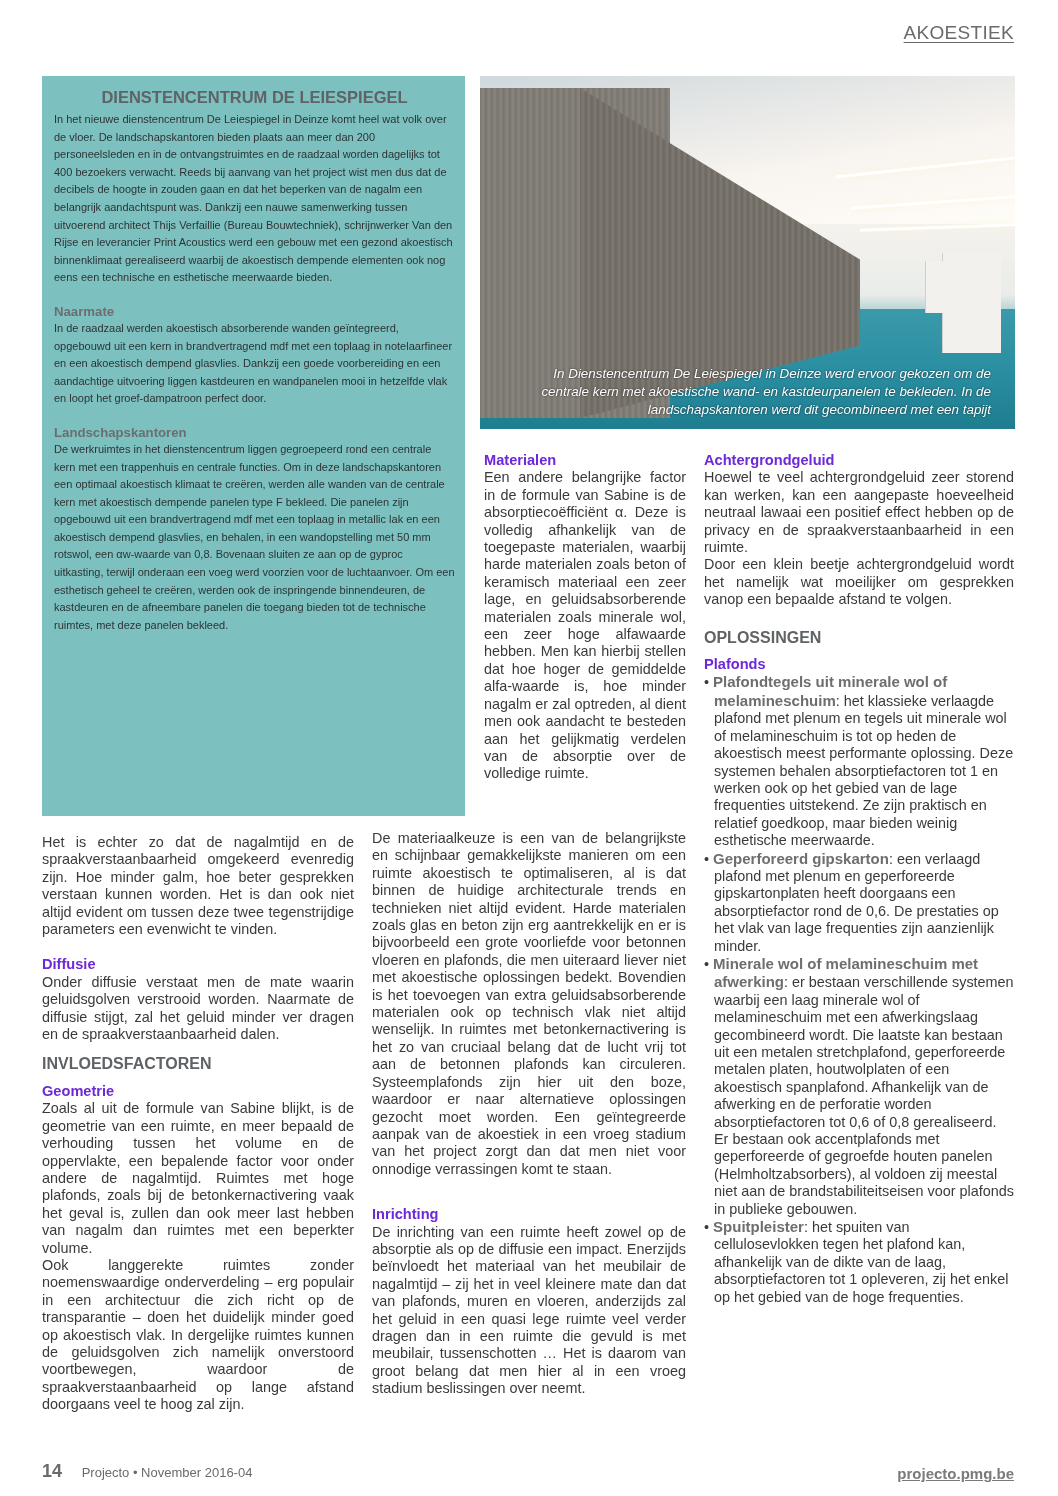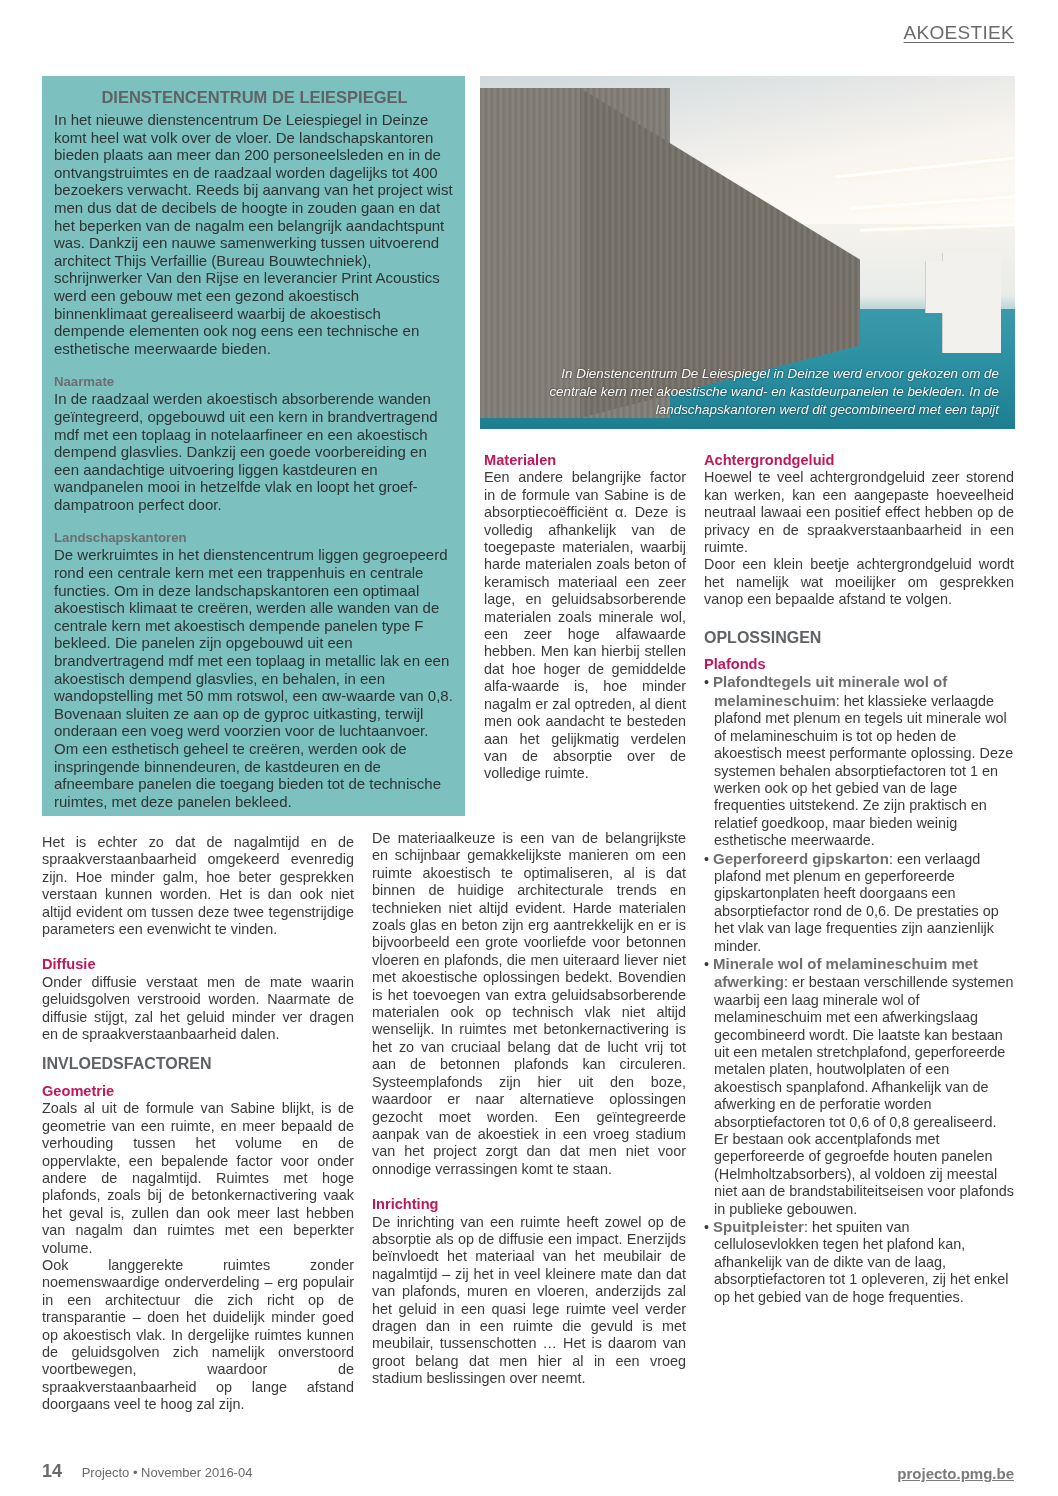--- a/index.html
+++ b/index.html
@@ -11,46 +11,46 @@
     position: absolute; top: 22px; right: 44px; font-size: 19px; color: #6a6a6a;
     text-decoration: underline; text-underline-offset: 3px; letter-spacing: 0.3px;
   }
   .box {
     position: absolute; left: 42px; top: 76px; width: 423px; height: 740px;
     background: #7cc0c0; box-sizing: border-box; padding: 12px 10px 12px 12px;
   }
   .box-title {
     text-align: center; font-weight: bold; font-size: 16.5px; color: #5f6366; margin: 0 0 4px 0;
   }
-  .box p { margin: 0; font-size: 15px; line-height: 17.6px; color: #2e3333; }
+  .box p { margin: 0; font-size: 11px; line-height: 17.6px; color: #2e3333; }
   .box .sub { font-weight: bold; color: #6d6e70; font-size: 13.2px; margin-top: 16px; line-height: 17px; }
   .photo {
     position: absolute; left: 480px; top: 76px; width: 535px; height: 353px; overflow: hidden;
     background: linear-gradient(180deg, #dfe6ea 0%, #f6f3ee 40%, #e9ece9 62%, #2f8fa0 78%, #1f7f92 100%);
   }
   .photo .ceiling { position: absolute; left: 0; top: 0; width: 100%; height: 42%;
     background: linear-gradient(170deg, #cfd8dc 0%, #f8f4ef 60%, #fffdf8 100%); }
   .photo .wall { position: absolute; left: 0; top: 12px; width: 190px; height: 330px;
     background: repeating-linear-gradient(90deg, #7a7670 0px, #8a857e 3px, #77736c 6px); }
   .photo .wall2 { position: absolute; left: 100px; top: 12px; width: 280px; height: 330px;
     clip-path: polygon(0 0, 100% 52%, 100% 78%, 0 100%);
     background: repeating-linear-gradient(90deg, #6e6a63 0px, #7f7a72 3px, #6b675f 6px); }
   .photo .floor { position: absolute; left: 0; bottom: 0; width: 100%; height: 34%;
     background: linear-gradient(180deg, #3a9aab 0%, #2b8ea1 50%, #1e7e90 100%);
     clip-path: polygon(40% 0, 100% 0, 100% 100%, 0 100%, 0 88%); }
   .photo .cabinet { position: absolute; background: #f2f1ee; border-left: 1px solid #cfcfcf; }
   .photo .light { position: absolute; height: 3px; background: #ffffff; box-shadow: 0 0 6px #fff3d8; }
   .caption {
-    position: absolute; right: 16px; bottom: 10px; width: 460px; text-align: right;
+    position: absolute; right: 24px; bottom: 10px; width: 460px; text-align: right;
     font-style: italic; color: #ffffff; font-size: 13.4px; line-height: 18px;
     text-shadow: 0 0 2px rgba(0,0,0,0.7);
   }
   .col { position: absolute; font-size: 14.4px; line-height: 17.4px; color: #3a3a3a; }
   .col p { margin: 0; text-align: justify; }
-  .col .sub { font-weight: bold; color: #be185d; font-size: 14.6px; margin-top: 12px; text-align: left; }
+  .col .sub { font-weight: bold; color: #6d28d9; font-size: 14.6px; margin-top: 12px; text-align: left; }
   .col .h2 { font-weight: bold; color: #5f6366; font-size: 16px; margin-top: 12px; text-align: left; }
   .bullet { text-align: left !important; padding-left: 10px; text-indent: -10px; }
   .bullet b { color: #6d6e70; font-size: 15px; }
   .footer-left { position: absolute; left: 42px; bottom: 14px; font-size: 13px; color: #6a6a6a; }
   .footer-left .pg { font-size: 18px; font-weight: bold; margin-right: 16px; }
   .footer-right { position: absolute; right: 44px; bottom: 14px; font-size: 15px; font-weight: bold;
     color: #7a7a7a; text-decoration: underline; }
 </style>
 </head>
 <body>
@@ -89,21 +89,21 @@
   <p>Ook langgerekte ruimtes zonder noemenswaardige onderverdeling – erg populair in een architectuur die zich richt op de transparantie – doen het duidelijk minder goed op akoestisch vlak. In dergelijke ruimtes kunnen de geluidsgolven zich namelijk onverstoord voortbewegen, waardoor de spraakverstaanbaarheid op lange afstand doorgaans veel te hoog zal zijn.</p>
 </div>
 
 <div class="col" style="left:484px;top:452px;width:202px;">
   <p class="sub" style="margin-top:0">Materialen</p>
   <p>Een andere belangrijke factor in de formule van Sabine is de absorptiecoëfficiënt α. Deze is volledig afhankelijk van de toegepaste materialen, waarbij harde materialen zoals beton of keramisch materiaal een zeer lage, en geluidsabsorberende materialen zoals minerale wol, een zeer hoge alfawaarde hebben. Men kan hierbij stellen dat hoe hoger de gemiddelde alfa-waarde is, hoe minder nagalm er zal optreden, al dient men ook aandacht te besteden aan het gelijkmatig verdelen van de absorptie over de volledige ruimte.</p>
 </div>
 
 <div class="col" style="left:372px;top:830px;width:314px;">
   <p>De materiaalkeuze is een van de belangrijkste en schijnbaar gemakkelijkste manieren om een ruimte akoestisch te optimaliseren, al is dat binnen de huidige architecturale trends en technieken niet altijd evident. Harde materialen zoals glas en beton zijn erg aantrekkelijk en er is bijvoorbeeld een grote voorliefde voor betonnen vloeren en plafonds, die men uiteraard liever niet met akoestische oplossingen bedekt. Bovendien is het toevoegen van extra geluidsabsorberende materialen ook op technisch vlak niet altijd wenselijk. In ruimtes met betonkernactivering is het zo van cruciaal belang dat de lucht vrij tot aan de betonnen plafonds kan circuleren. Systeemplafonds zijn hier uit den boze, waardoor er naar alternatieve oplossingen gezocht moet worden. Een geïntegreerde aanpak van de akoestiek in een vroeg stadium van het project zorgt dan dat men niet voor onnodige verrassingen komt te staan.</p>
-  <p class="sub" style="margin-top:18px">Inrichting</p>
+  <p class="sub" style="margin-top:28px">Inrichting</p>
   <p>De inrichting van een ruimte heeft zowel op de absorptie als op de diffusie een impact. Enerzijds beïnvloedt het materiaal van het meubilair de nagalmtijd – zij het in veel kleinere mate dan dat van plafonds, muren en vloeren, anderzijds zal het geluid in een quasi lege ruimte veel verder dragen dan in een ruimte die gevuld is met meubilair, tussenschotten … Het is daarom van groot belang dat men hier al in een vroeg stadium beslissingen over neemt.</p>
 </div>
 
 <div class="col" style="left:704px;top:452px;width:310px;">
   <p class="sub" style="margin-top:0">Achtergrondgeluid</p>
   <p>Hoewel te veel achtergrondgeluid zeer storend kan werken, kan een aangepaste hoeveelheid neutraal lawaai een positief effect hebben op de privacy en de spraakverstaanbaarheid in een ruimte.</p>
   <p>Door een klein beetje achtergrondgeluid wordt het namelijk wat moeilijker om gesprekken vanop een bepaalde afstand te volgen.</p>
   <p class="h2" style="margin-top:20px">OPLOSSINGEN</p>
   <p class="sub" style="margin-top:10px">Plafonds</p>
   <p class="bullet">• <b>Plafondtegels uit minerale wol of melamineschuim</b><span>: het klassieke verlaagde plafond met plenum en tegels uit minerale wol of melamineschuim is tot op heden de akoestisch meest performante oplossing. Deze systemen behalen absorptiefactoren tot 1 en werken ook op het gebied van de lage frequenties uitstekend. Ze zijn praktisch en relatief goedkoop, maar bieden weinig esthetische meerwaarde.</span></p>

